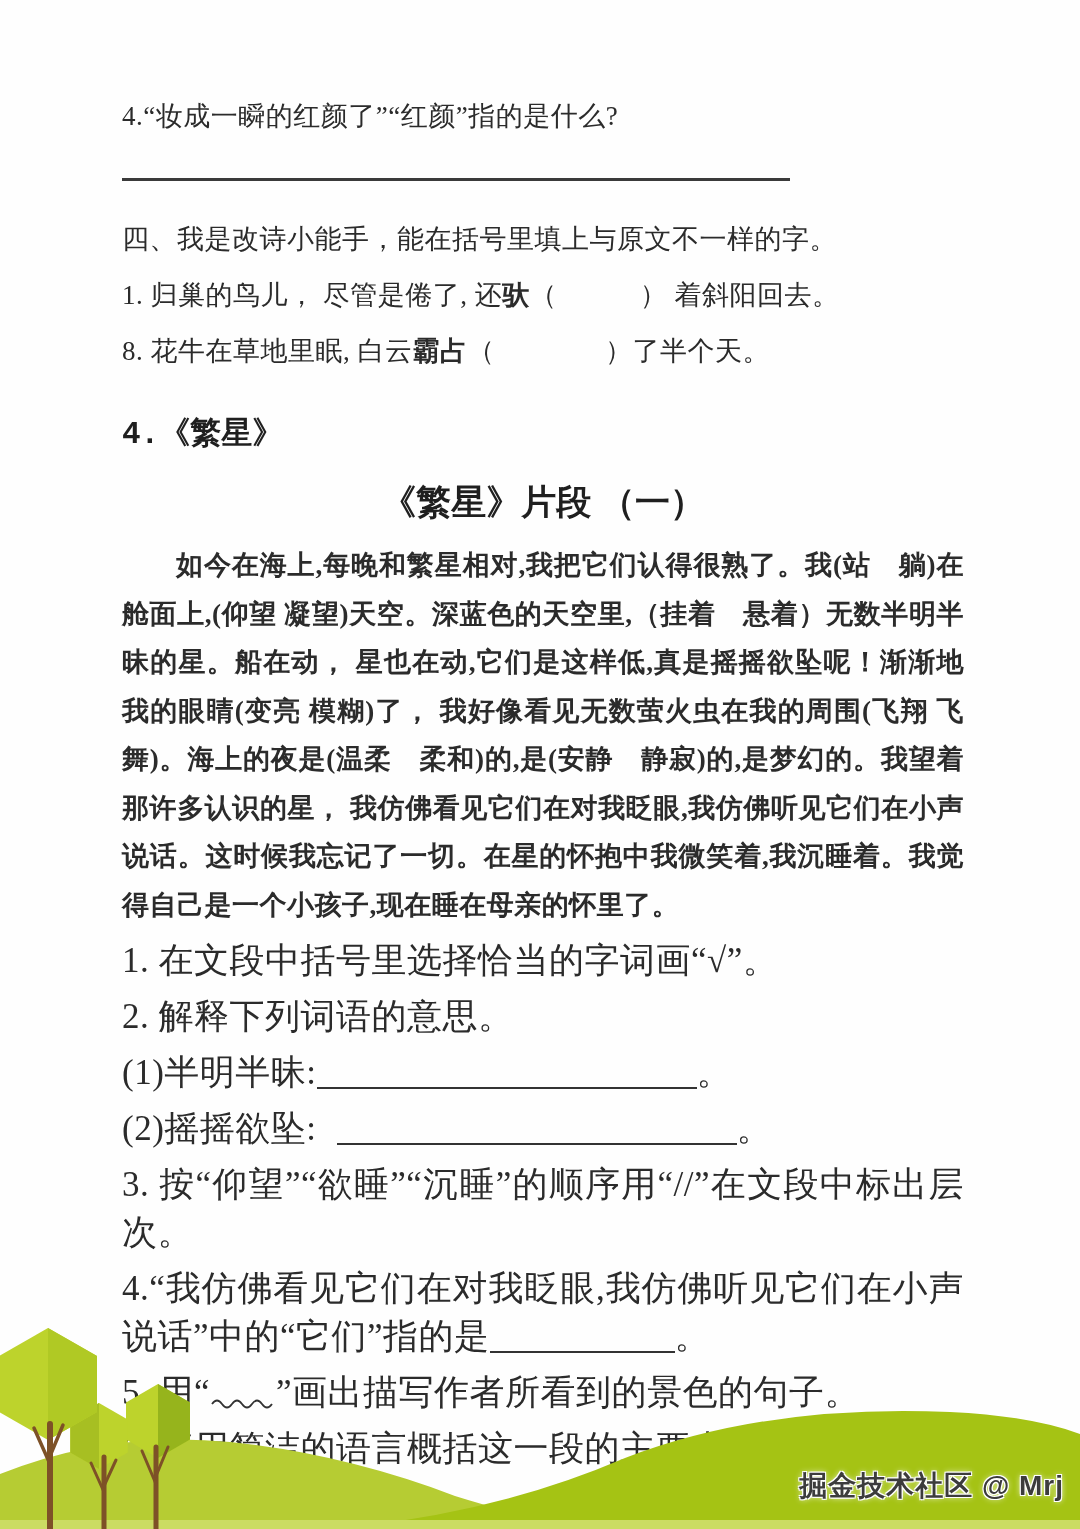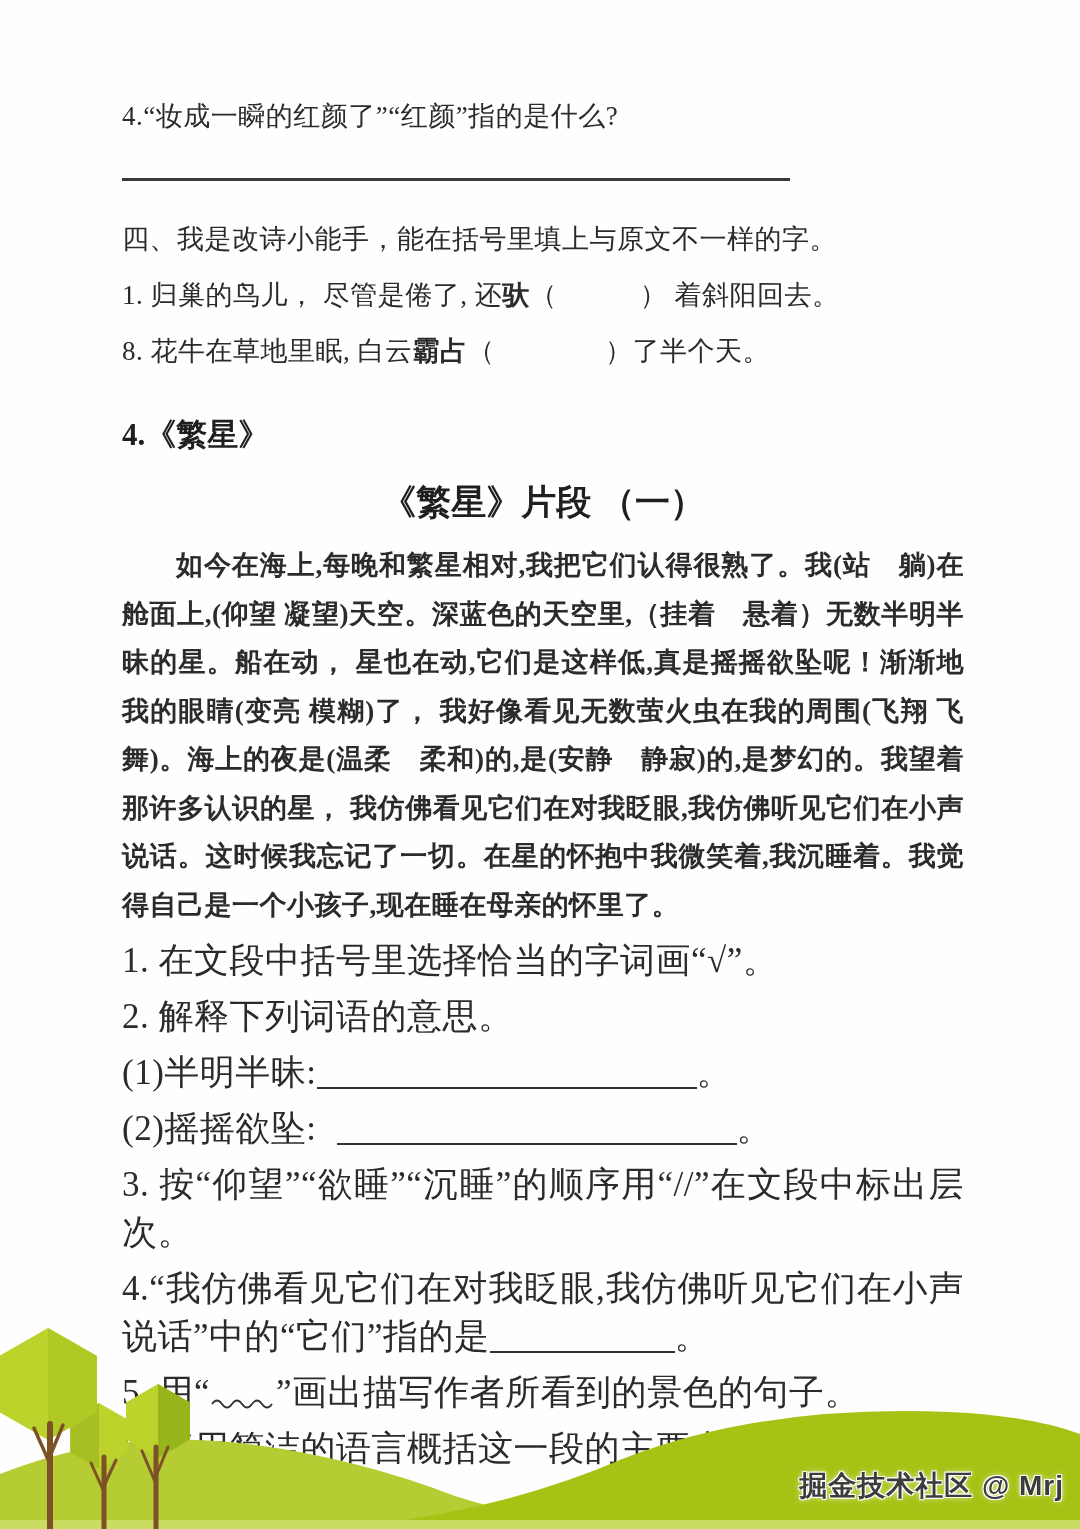--- a/index.html
+++ b/index.html
@@ -25,21 +25,21 @@
     width:668px;
     border-bottom:3px solid #3a3a3a;
     margin-top:44px;
   }
   #q-top { margin-top:98px; }
   #sec4-head { margin-top:40px; }
   .poem-item { margin-top:20px; }
   .poem-item b { font-weight:bold; }
   #lesson-title {
     margin-top:46px;
-    font-family:Liberation Serif, serif;
+    font-family:Liberation Mono, monospace;
     font-weight:bold;
     font-size:31px;
     line-height:40px;
     color:#1f1f1f;
   }
   .frag-title {
     margin-top:28px;
     text-align:center;
     font-weight:bold;
     font-size:35px;

